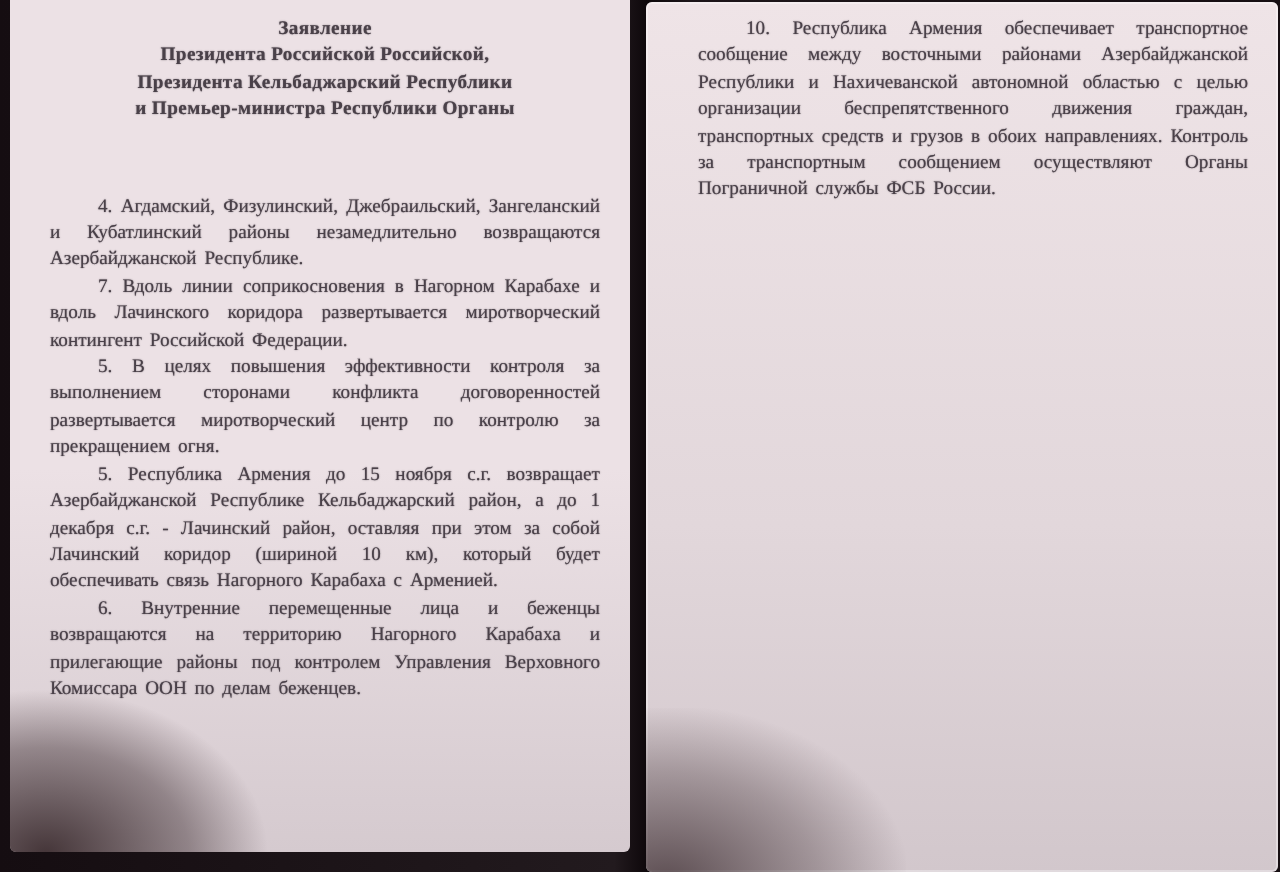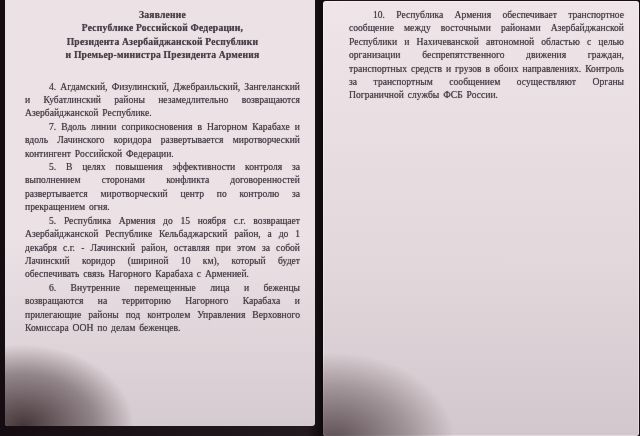--- a/index.html
+++ b/index.html
@@ -53,42 +53,42 @@
   .corner-shadow.left-page{
     background:radial-gradient(ellipse at 30% 75%,rgba(44,28,31,0.85) 0%,rgba(60,44,48,0.45) 45%,rgba(60,44,48,0) 70%);
   }
   .corner-shadow.right-page{
     background:radial-gradient(ellipse at 25% 80%,rgba(52,36,40,0.75) 0%,rgba(70,54,58,0.35) 45%,rgba(70,54,58,0) 72%);
   }
   .title-block{
     text-align:center;
     font-weight:bold;
     letter-spacing:0.2px;
-    margin-bottom:18px;
+    margin-bottom:35px;
   }
   .title-line{white-space:nowrap;}
   .body-block .para,
   .page-right .para{
     text-align:justify;
     text-indent:24px;
     word-spacing:1.5px;
   }
   .para{hyphens:none;}
 </style>
 </head>
 <body>
 
 <div class="scene">
 
   <div class="page page-left">
     <div class="title-block">
         <div class="title-line">Заявление</div>
-        <div class="title-line">Республике Российской Федерации,</div>
-        <div class="title-line">Президента Азербайджанской  Республики</div>
-        <div class="title-line">и Премьер-министра Президента Армения</div>
+        <div class="title-line">Президента Российской Российской,</div>
+        <div class="title-line">Президента Кельбаджарский  Республики</div>
+        <div class="title-line">и Премьер-министра Республики Органы</div>
       </div>
     <div class="body-block">
       <div>
           <div class="para">4. Агдамский, Физулинский, Джебраильский, Зангеланский и Кубатлинский районы незамедлительно возвращаются Азербайджанской Республике.</div>
           <div class="para">7. Вдоль линии соприкосновения  в Нагорном Карабахе и вдоль Лачинского коридора развертывается миротворческий контингент Российской Федерации.</div>
           <div class="para">5. В целях повышения эффективности контроля за выполнением сторонами конфликта договоренностей развертывается миротворческий центр по контролю за прекращением огня.</div>
           <div class="para">5. Республика Армения до 15 ноября с.г. возвращает Азербайджанской Республике Кельбаджарский район, а до 1 декабря с.г. - Лачинский район, оставляя при этом за собой Лачинский коридор (шириной 10 км), который будет обеспечивать связь Нагорного Карабаха с Арменией.</div>
           <div class="para">6. Внутренние перемещенные лица и беженцы возвращаются на территорию Нагорного Карабаха и прилегающие районы под контролем Управления Верховного Комиссара ООН по делам беженцев.</div>
         </div>
     </div>

